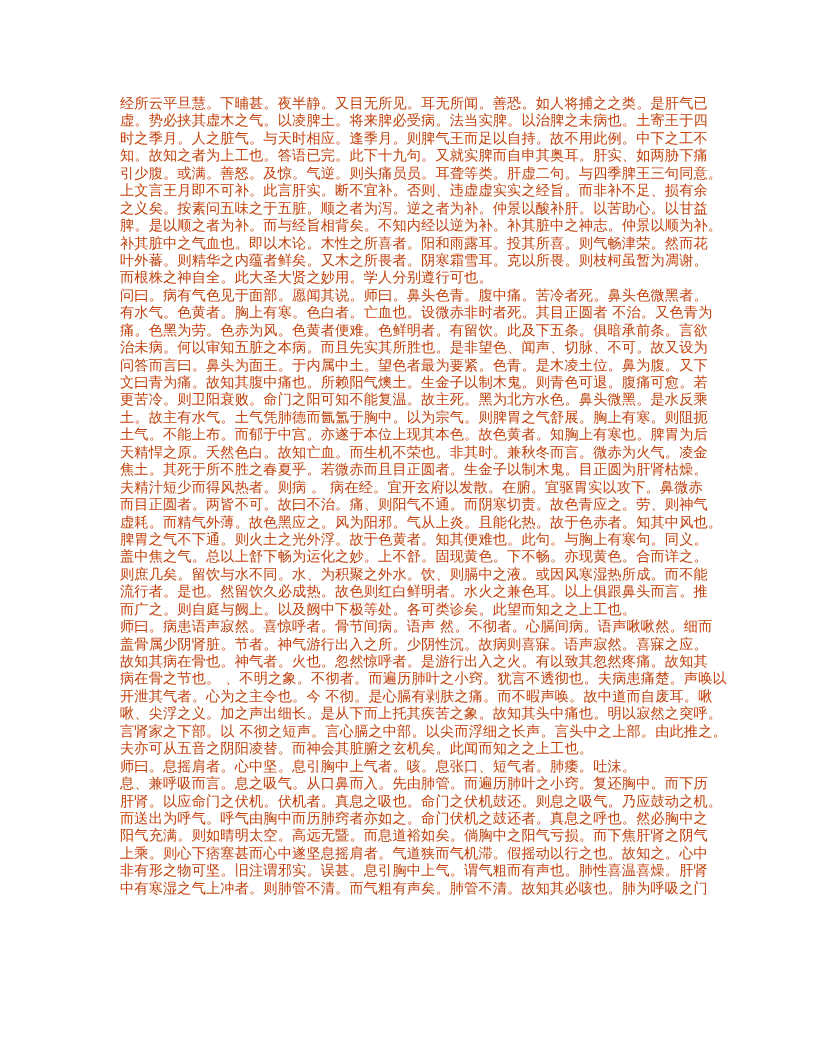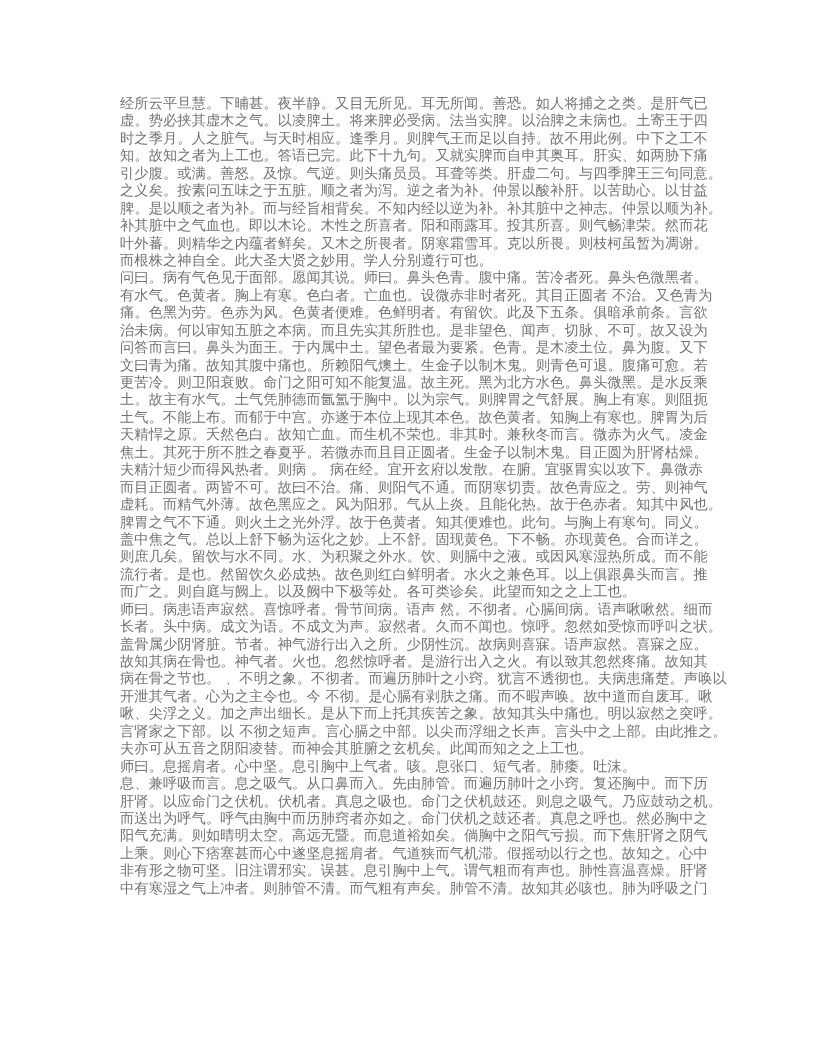--- a/index.html
+++ b/index.html
@@ -18,34 +18,35 @@
       left: 120px;
       top: 95px;
       width: 580px;
     }
     .line {
       display: block;
       height: 17.45px;
       line-height: 17.45px;
       font-family: "DejaVu Sans", sans-serif;
       font-size: 14.2px;
-      color: #737373;
+      color: #c2410c;
       white-space: nowrap;
       letter-spacing: 0.15px;
     }
   </style>
 </head>
 <body>
 
 <div class="page">
   <span class="line">经所云平旦慧。下晡甚。夜半静。又目无所见。耳无所闻。善恐。如人将捕之之类。是肝气已</span>
   <span class="line">虚。势必挟其虚木之气。以凌脾土。将来脾必受病。法当实脾。以治脾之未病也。土寄王于四</span>
   <span class="line">时之季月。人之脏气。与天时相应。逢季月。则脾气王而足以自持。故不用此例。中下之工不</span>
   <span class="line">知。故知之者为上工也。答语已完。此下十九句。又就实脾而自申其奥耳。肝实、如两胁下痛</span>
   <span class="line">引少腹。或满。善怒。及惊。气逆。则头痛员员。耳聋等类。肝虚二句。与四季脾王三句同意。</span>
+  <span class="line">上文言王月即不可补。此言肝实。断不宜补。否则、违虚虚实实之经旨。而非补不足、损有余</span>
   <span class="line">之义矣。按素问五味之于五脏。顺之者为泻。逆之者为补。仲景以酸补肝。以苦助心。以甘益</span>
   <span class="line">脾。是以顺之者为补。而与经旨相背矣。不知内经以逆为补。补其脏中之神志。仲景以顺为补。</span>
   <span class="line">补其脏中之气血也。即以木论。木性之所喜者。阳和雨露耳。投其所喜。则气畅津荣。然而花</span>
   <span class="line">叶外蕃。则精华之内蕴者鲜矣。又木之所畏者。阴寒霜雪耳。克以所畏。则枝柯虽暂为凋谢。</span>
   <span class="line">而根株之神自全。此大圣大贤之妙用。学人分别遵行可也。</span>
   <span class="line">问曰。病有气色见于面部。愿闻其说。师曰。鼻头色青。腹中痛。苦冷者死。鼻头色微黑者。</span>
   <span class="line">有水气。色黄者。胸上有寒。色白者。亡血也。设微赤非时者死。其目正圆者  不治。又色青为</span>
   <span class="line">痛。色黑为劳。色赤为风。色黄者便难。色鲜明者。有留饮。此及下五条。俱暗承前条。言欲</span>
   <span class="line">治未病。何以审知五脏之本病。而且先实其所胜也。是非望色、闻声、切脉、不可。故又设为</span>
   <span class="line">问答而言曰。鼻头为面王。于内属中土。望色者最为要紧。色青。是木凌土位。鼻为腹。又下</span>
@@ -57,21 +58,20 @@
   <span class="line">焦土。其死于所不胜之春夏乎。若微赤而且目正圆者。生金子以制木鬼。目正圆为肝肾枯燥。</span>
   <span class="line">夫精汁短少而得风热者。则病  。  病在经。宜开玄府以发散。在腑。宜驱胃实以攻下。鼻微赤</span>
   <span class="line">而目正圆者。两皆不可。故曰不治。痛、则阳气不通。而阴寒切责。故色青应之。劳、则神气</span>
   <span class="line">虚耗。而精气外薄。故色黑应之。风为阳邪。气从上炎。且能化热。故于色赤者。知其中风也。</span>
   <span class="line">脾胃之气不下通。则火土之光外浮。故于色黄者。知其便难也。此句。与胸上有寒句。同义。</span>
   <span class="line">盖中焦之气。总以上舒下畅为运化之妙。上不舒。固现黄色。下不畅。亦现黄色。合而详之。</span>
   <span class="line">则庶几矣。留饮与水不同。水、为积聚之外水。饮、则膈中之液。或因风寒湿热所成。而不能</span>
   <span class="line">流行者。是也。然留饮久必成热。故色则红白鲜明者。水火之兼色耳。以上俱跟鼻头而言。推</span>
   <span class="line">而广之。则自庭与阙上。以及阙中下极等处。各可类诊矣。此望而知之之上工也。</span>
   <span class="line">师曰。病患语声寂然。喜惊呼者。骨节间病。语声  然。不彻者。心膈间病。语声啾啾然。细而</span>
-  <span class="line">长者。头中病。成文为语。不成文为声。寂然者。久而不闻也。惊呼。忽然如受惊而呼叫之状。</span>
   <span class="line">盖骨属少阴肾脏。节者。神气游行出入之所。少阴性沉。故病则喜寐。语声寂然。喜寐之应。</span>
   <span class="line">故知其病在骨也。神气者。火也。忽然惊呼者。是游行出入之火。有以致其忽然疼痛。故知其</span>
   <span class="line">病在骨之节也。  、不明之象。不彻者。而遍历肺叶之小窍。犹言不透彻也。夫病患痛楚。声唤以</span>
   <span class="line">开泄其气者。心为之主令也。今  不彻。是心膈有剥肤之痛。而不暇声唤。故中道而自废耳。啾</span>
   <span class="line">啾、尖浮之义。加之声出细长。是从下而上托其疾苦之象。故知其头中痛也。明以寂然之突呼。</span>
   <span class="line">言肾家之下部。以  不彻之短声。言心膈之中部。以尖而浮细之长声。言头中之上部。由此推之。</span>
   <span class="line">夫亦可从五音之阴阳凌替。而神会其脏腑之玄机矣。此闻而知之之上工也。</span>
   <span class="line">师曰。息摇肩者。心中坚。息引胸中上气者。咳。息张口、短气者。肺痿。吐沫。</span>
   <span class="line">息、兼呼吸而言。息之吸气。从口鼻而入。先由肺管。而遍历肺叶之小窍。复还胸中。而下历</span>
   <span class="line">肝肾。以应命门之伏机。伏机者。真息之吸也。命门之伏机鼓还。则息之吸气。乃应鼓动之机。</span>

